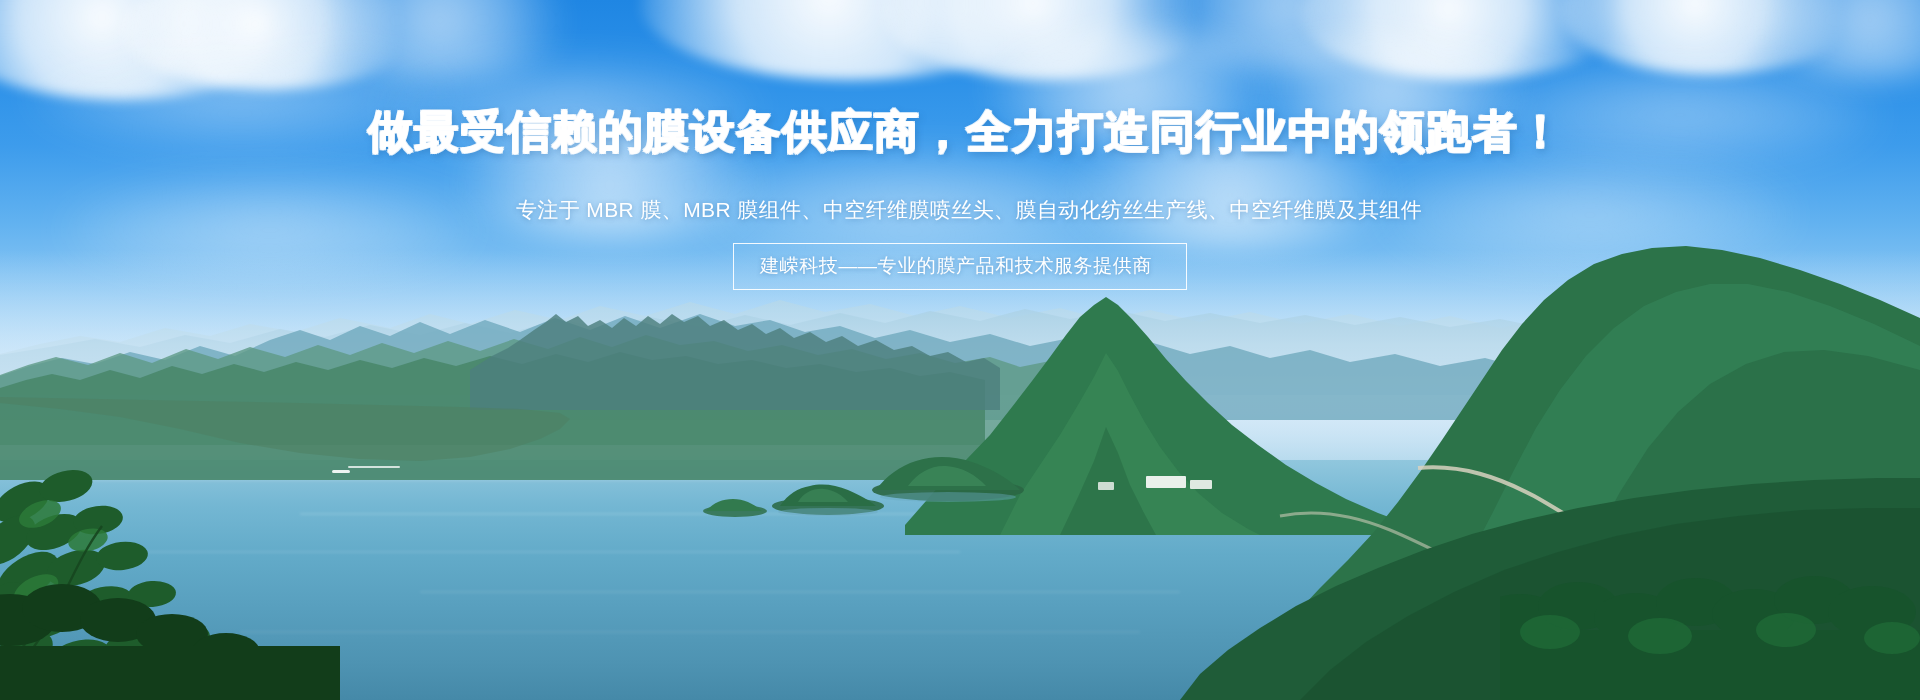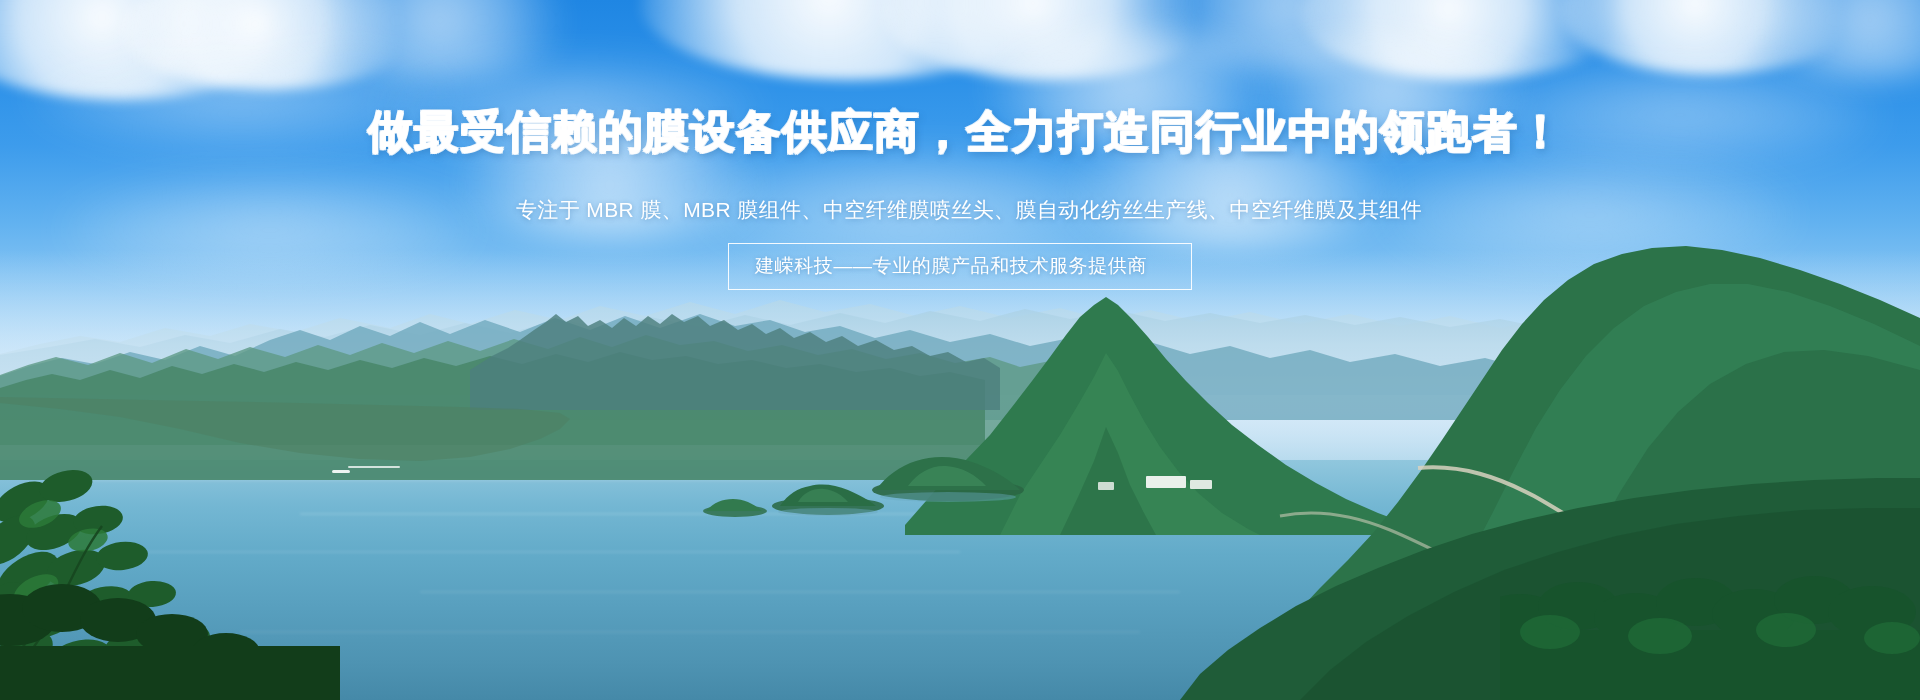--- a/index.html
+++ b/index.html
@@ -139,21 +139,21 @@
 
   .tagline-wrap {
     position: absolute;
     top: 243px;
     left: 0; width: 1920px;
     display: flex;
     justify-content: center;
   }
   .tagline-box {
     border: 1px solid rgba(255,255,255,0.92);
-    padding: 10px 44px 11px 26px;
+    padding: 10px 34px 11px 26px;
     font-size: 19px;
     line-height: 24px;
     color: #ffffff;
     letter-spacing: 0.6px;
     white-space: nowrap;
     text-shadow: 0 1px 4px rgba(30,90,150,0.40);
     background: rgba(255,255,255,0.02);
     font-family: "Liberation Sans", "DejaVu Sans", sans-serif;
   }
 

